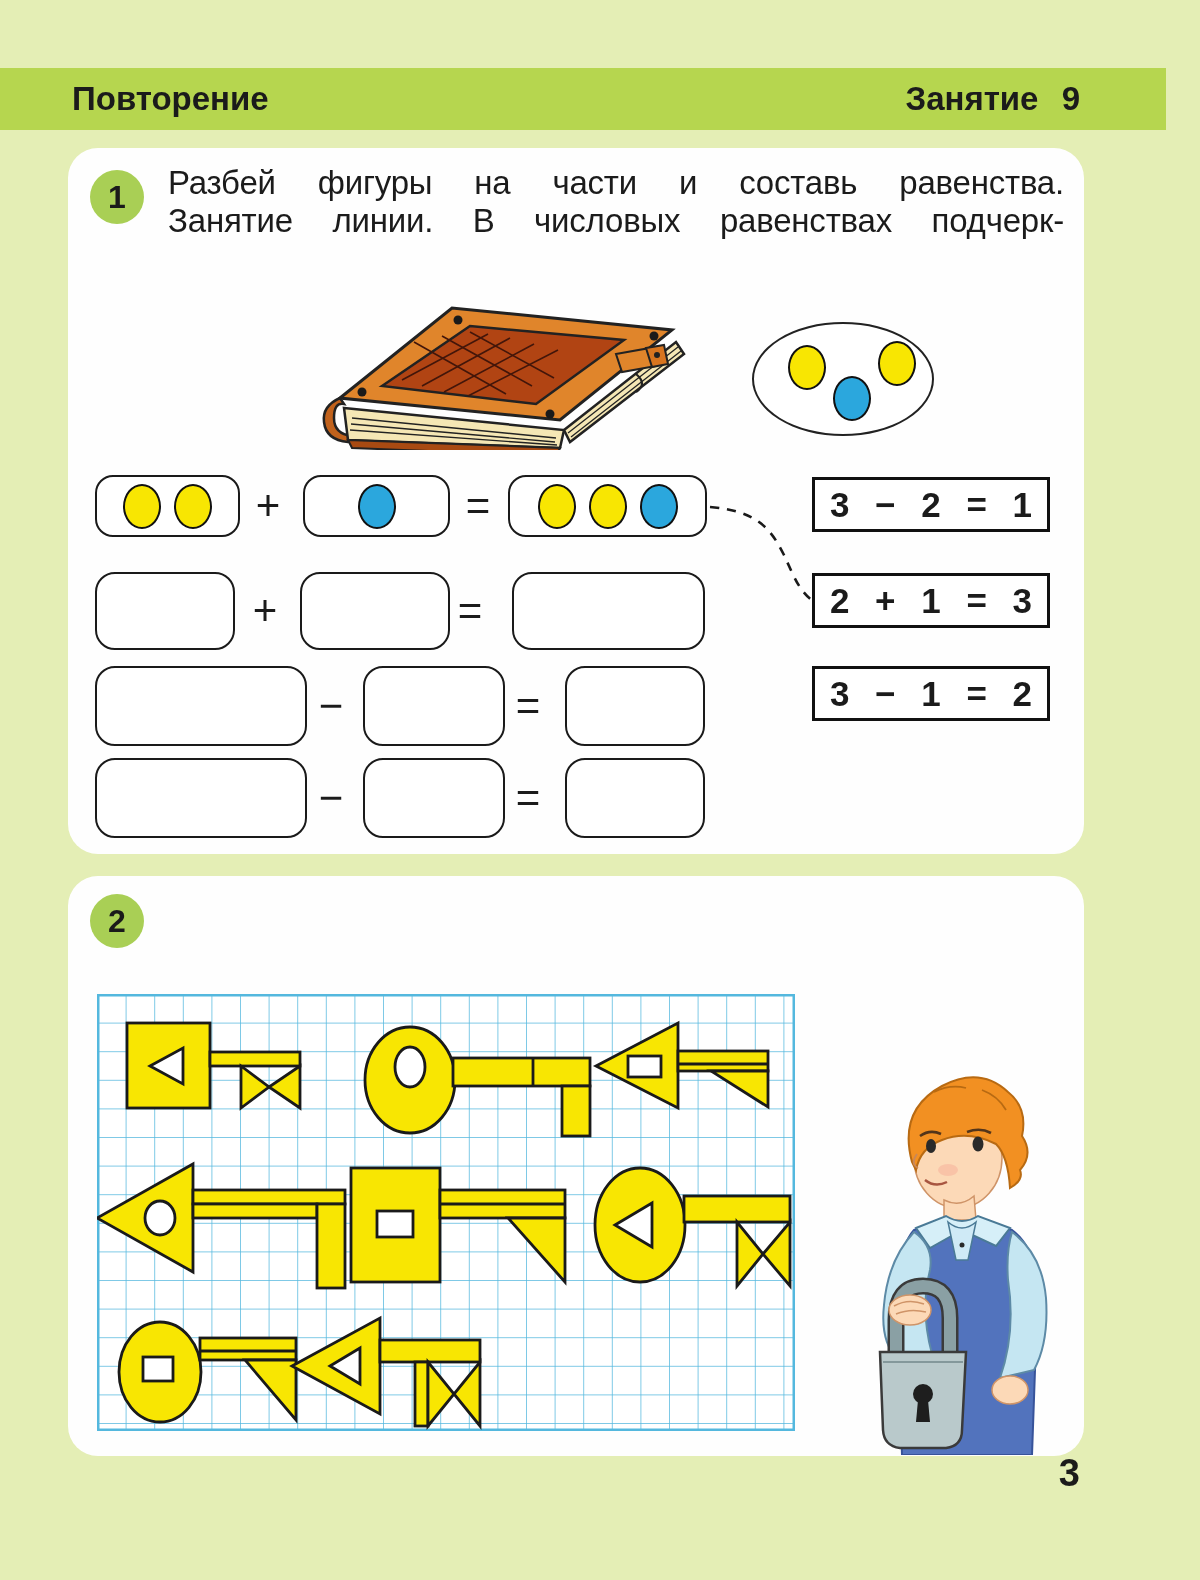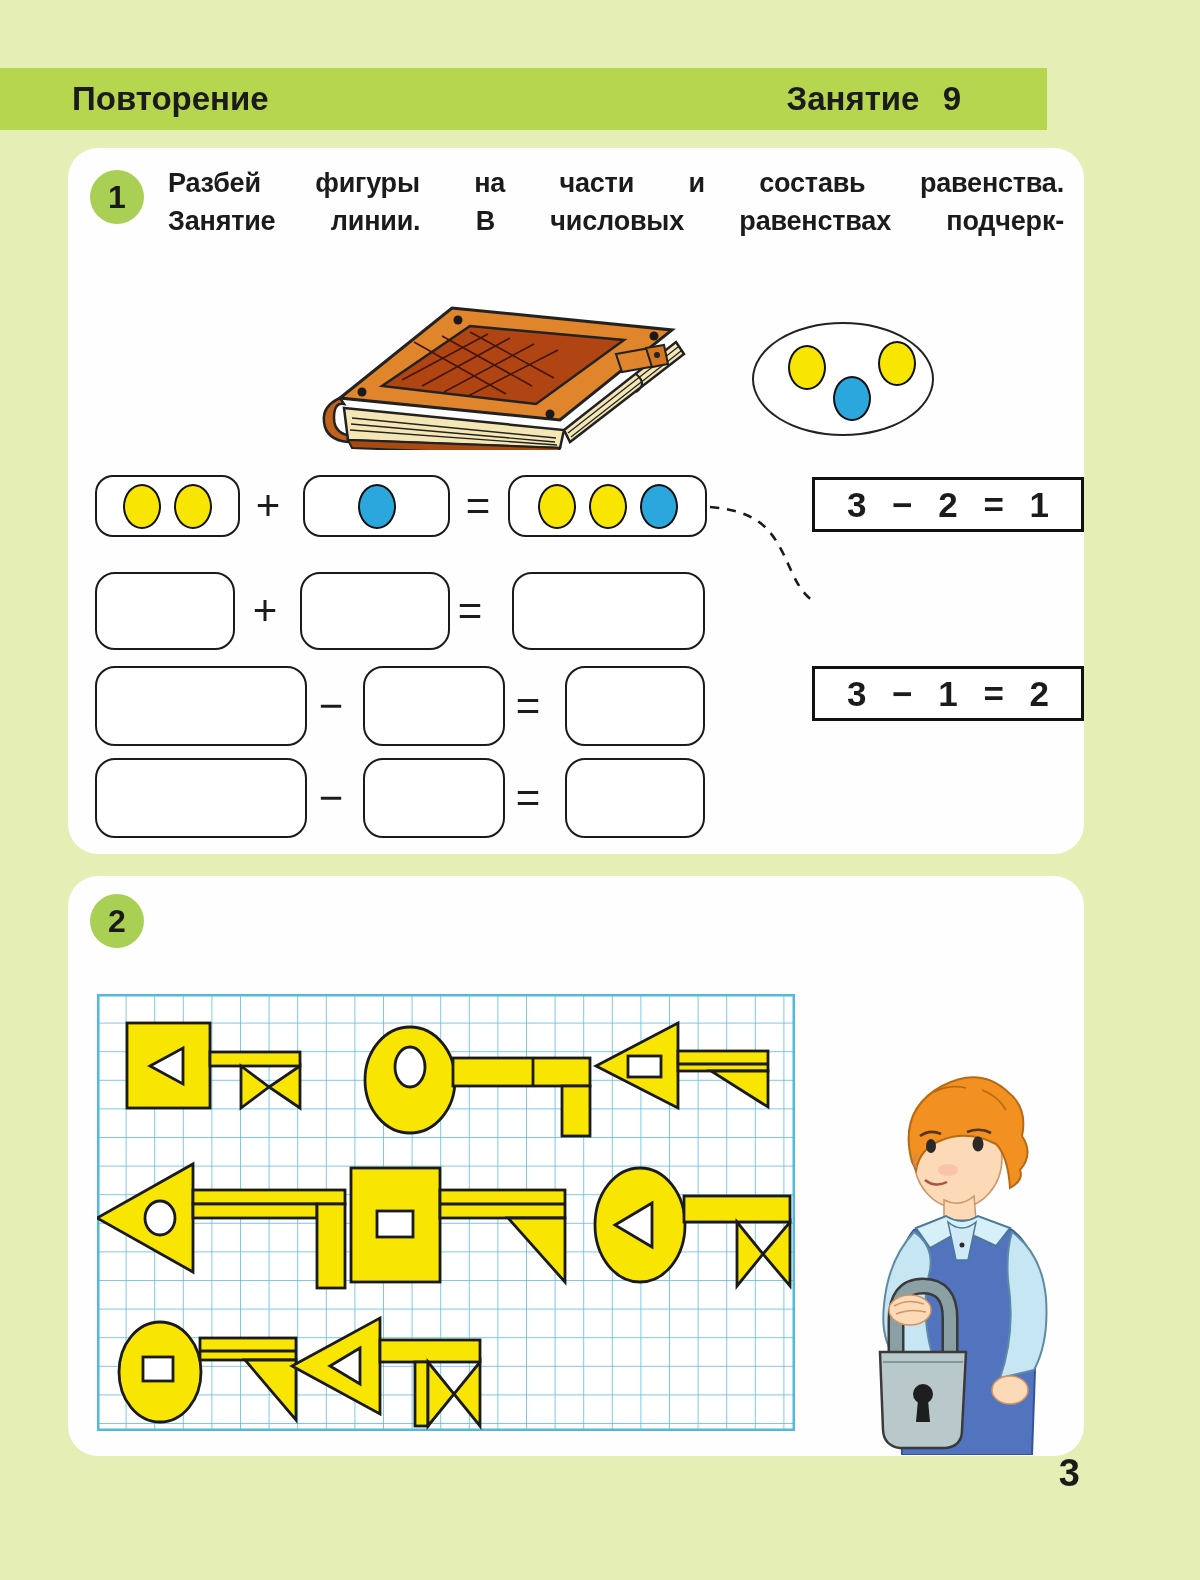--- a/index.html
+++ b/index.html
@@ -7,45 +7,45 @@
     --c-band_green:#b6d64f; --c-badge_green:#a9cf55; --c-page_bg:#e4eeb5; --c-ink:#1b1b1b;
   }
   *{box-sizing:border-box}
   html,body{margin:0;padding:0}
   body{
     width:1200px;height:1580px;position:relative;overflow:hidden;
     background:var(--c-page_bg);color:var(--c-ink);
     font-family:"Liberation Sans", sans-serif;
   }
   .band{
-    position:absolute;left:0;top:68px;width:1047px;height:62px;
+    position:absolute;left:0;top:68px;width:1166px;height:62px;
     background:var(--c-band_green);
     display:flex;align-items:center;justify-content:space-between;
     padding:0 86px 0 72px;font-size:33px;font-weight:bold;gap:26px;
   }
   .band .right{word-spacing:14px}
   .card{position:absolute;left:68px;width:1016px;background:#fefefe;border-radius:30px}
   #card1{top:148px;height:706px}
   #card2{top:876px;height:580px}
   .badge{
     position:absolute;left:22px;width:54px;height:54px;border-radius:50%;
     background:var(--c-badge_green);display:flex;align-items:center;justify-content:center;
     font-size:32px;font-weight:bold;color:#1a1a1a;
   }
-  .instr{position:absolute;left:100px;width:896px;font-size:27px;font-weight:bold;line-height:38px;letter-spacing:-0.2px}
+  .instr{position:absolute;left:100px;width:896px;font-size:33px;font-weight:normal;line-height:38px;letter-spacing:-0.2px}
   .jline{text-align:justify;text-align-last:justify}
   .lline{word-spacing:8px}
   .obox{
     position:absolute;border:2.5px solid #1a1a1a;border-radius:20px;background:#fff;
     display:flex;align-items:center;justify-content:center;gap:13px;
   }
   .dot{width:38px;height:45px;border:2.5px solid #111;border-radius:50%;display:inline-block}
   .op{position:absolute;font-size:42px;font-weight:normal;transform:translate(-50%,-50%);line-height:1}
   .eqbox{
-    position:absolute;left:744px;width:272px;height:55px;border:3px solid #111;background:#fff;
+    position:absolute;left:744px;width:238px;height:55px;border:3px solid #111;background:#fff;
     display:flex;align-items:center;justify-content:center;
     font-size:35px;font-weight:bold;word-spacing:16px;text-align:right;
   }
   .ovalgroup{
     position:absolute;left:684px;top:174px;width:182px;height:114px;
     border:2.5px solid #222;border-radius:50%;background:#fff;
   }
   .ovalgroup .gdot{position:absolute;width:38px;height:45px;border:2.5px solid #111;border-radius:50%}
   #gdot1{left:34px;top:21px}
   #gdot2{left:124px;top:17px}
@@ -123,20 +123,21 @@
   <span class="op" style="left:460px;top:558px">=</span>
   <div class="obox" style="left:497px;top:518px;width:140px;height:80px"></div>
 
   <div class="obox" style="left:27px;top:610px;width:212px;height:80px"></div>
   <span class="op" style="left:263px;top:650px">−</span>
   <div class="obox" style="left:295px;top:610px;width:142px;height:80px"></div>
   <span class="op" style="left:460px;top:650px">=</span>
   <div class="obox" style="left:497px;top:610px;width:140px;height:80px"></div>
 
   <div class="eqbox" style="top:329px">3 − 2 = 1</div>
+  <div class="eqbox" style="top:425px">2 + 1 = 3</div>
   <div class="eqbox" style="top:518px">3 − 1 = 2</div>
 
   <svg style="left:630px;top:345px" width="170" height="130" viewBox="0 0 170 130">
     <path d="M12,14 C58,18 72,34 86,62 C97,86 102,100 118,110" fill="none" stroke="#1a1a1a" stroke-width="2.6" stroke-dasharray="9,8"></path>
   </svg>
 </div>
 
 <div id="card2" class="card">
   <div class="badge" style="top:18px">2</div>
 

